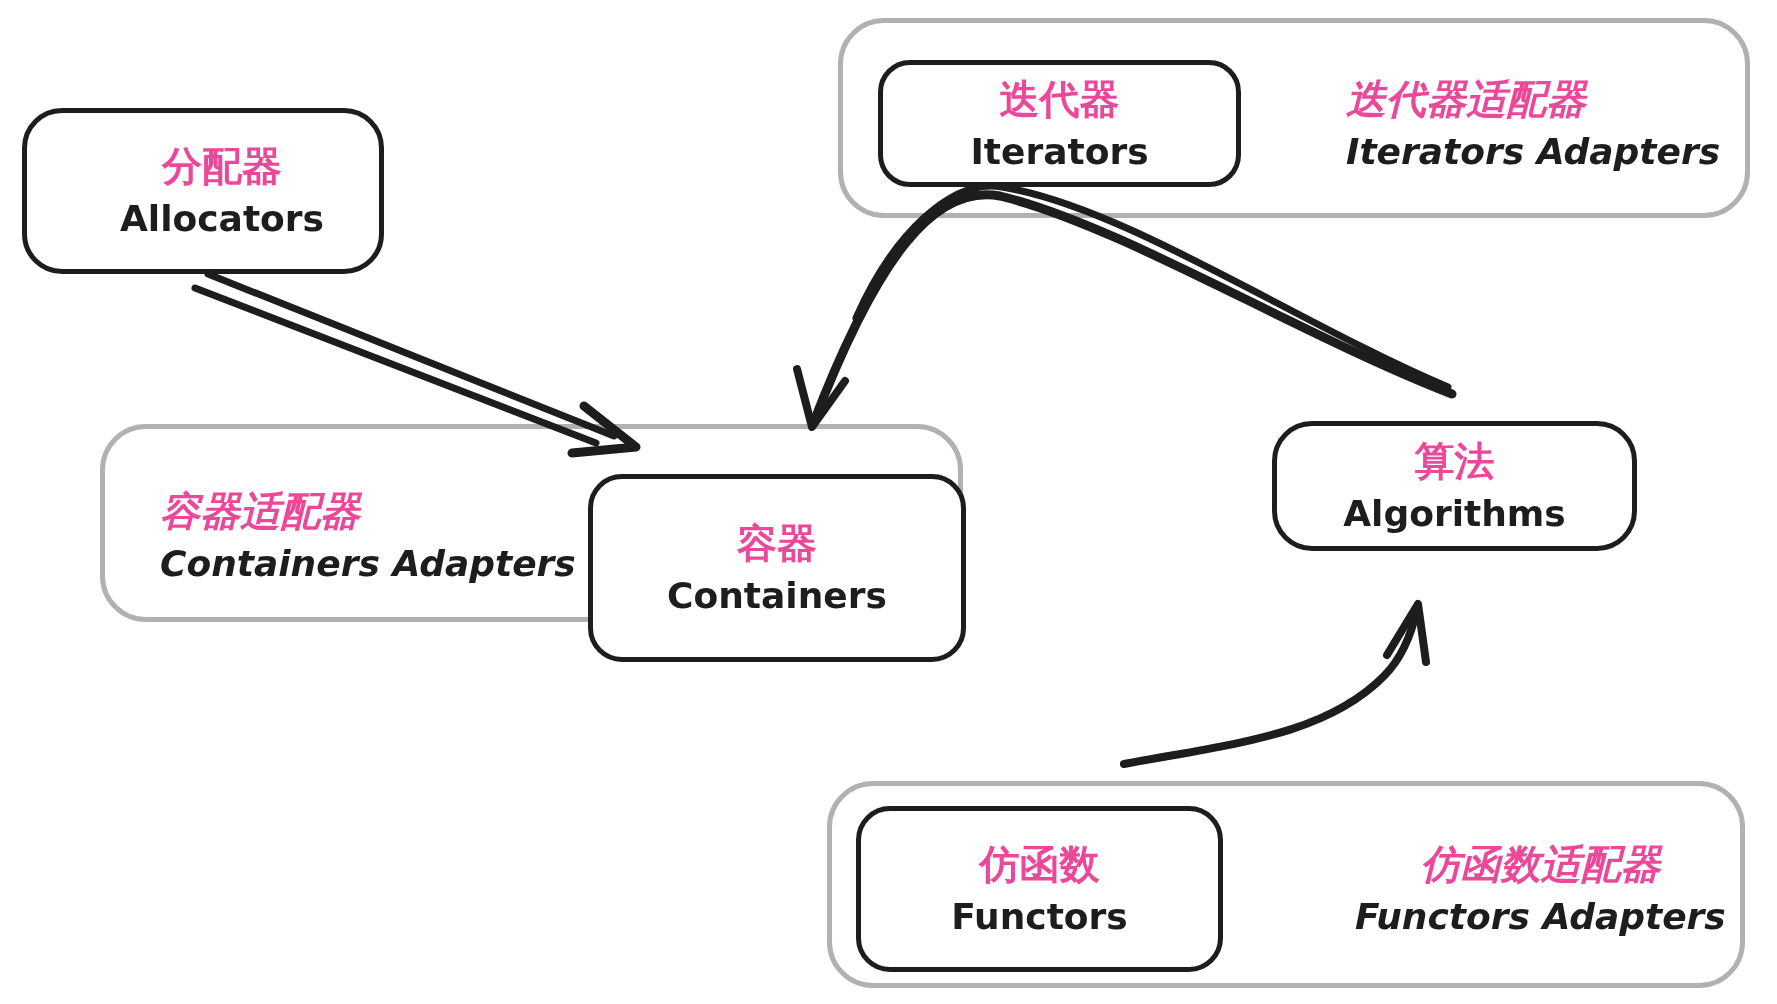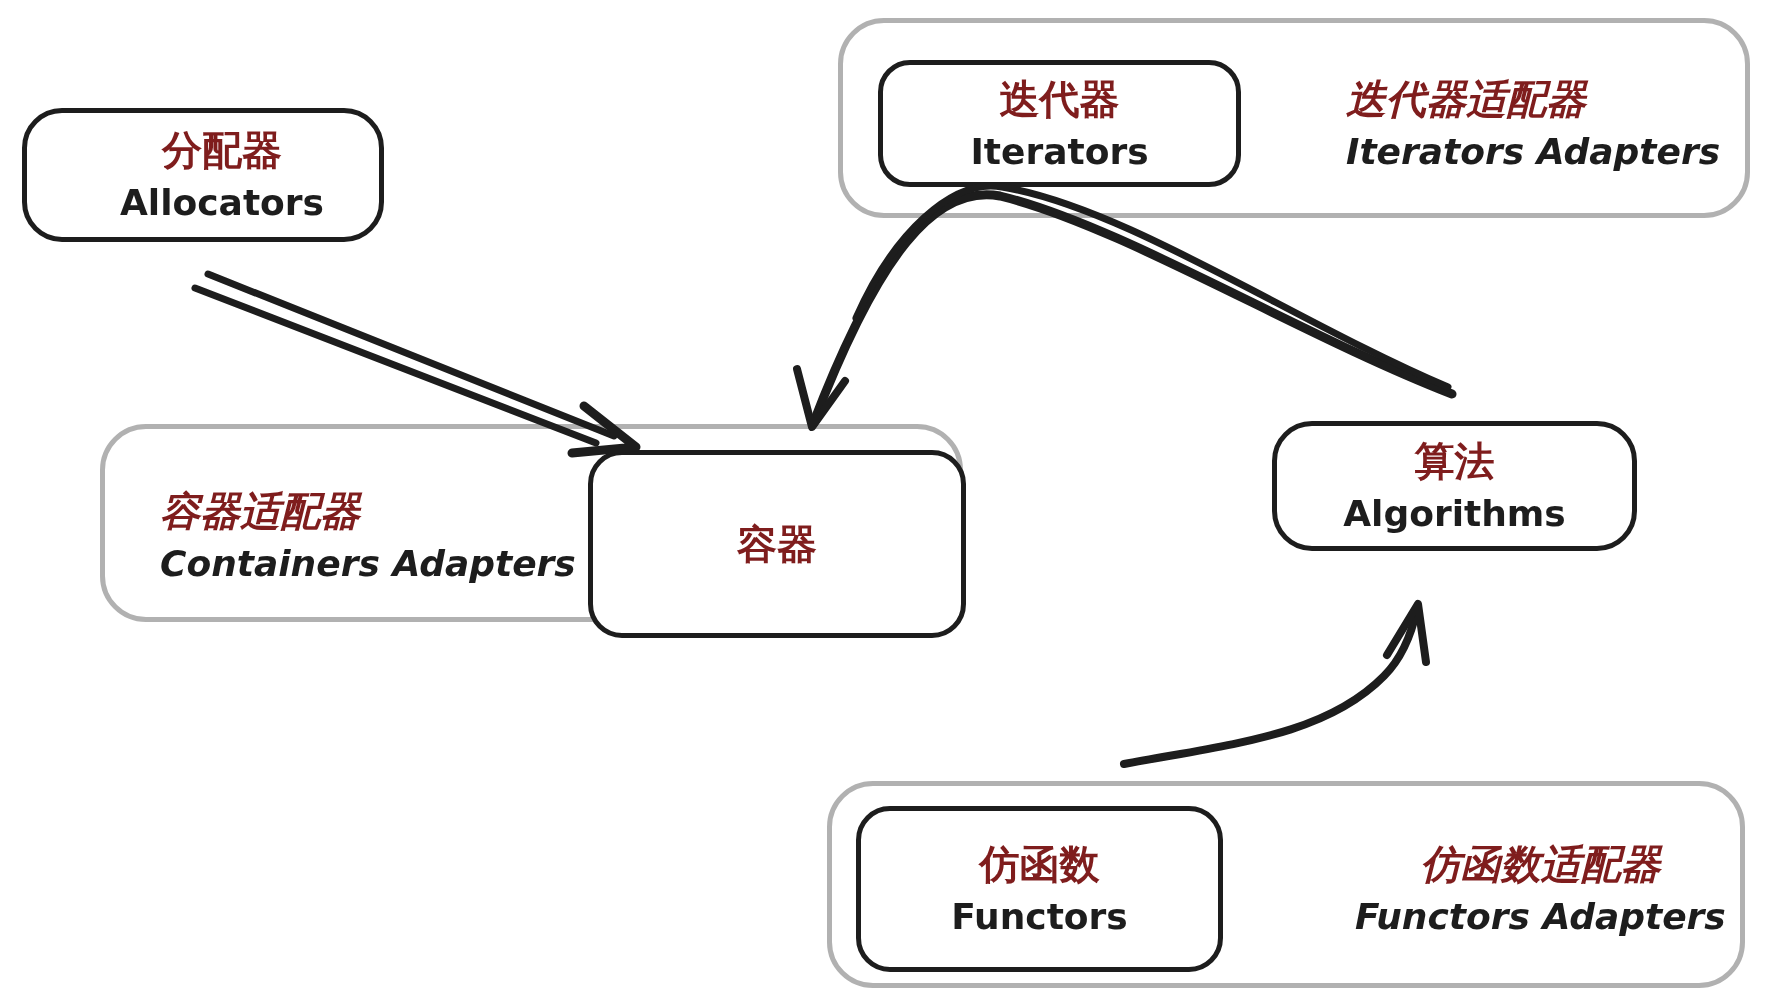--- a/index.html
+++ b/index.html
@@ -47,21 +47,21 @@
     justify-content: center;
     gap: 6px;
     text-align: left;
     z-index: 2;
     font-style: italic;
   }
   .zh {
     font-size: 40px;
     font-weight: 600;
     line-height: 1.25;
-    color: #7f1d1d;
+    color: #ec4899;
     white-space: nowrap;
   }
   .en {
     font-size: 36px;
     font-weight: 600;
     line-height: 1.2;
     color: #1d1d1d;
     white-space: nowrap;
   }
   .arrows {
@@ -70,38 +70,39 @@
     top: 0;
     z-index: 4;
     pointer-events: none;
   }
 </style>
 </head>
 <body>
 
 <div class="canvas">
 
-  <div class="node" style="left:22px; top:108px; width:362px; height:134px; border-radius:40px;padding-left:38px;">
+  <div class="node" style="left:22px; top:108px; width:362px; height:166px; border-radius:40px;padding-left:38px;">
     <div class="zh">分配器</div>
     <div class="en">Allocators</div>
   </div>
 
   <div class="group" style="left:838px; top:18px; width:912px; height:200px;"></div>
   <div class="node" style="left:878px; top:60px; width:363px; height:127px; border-radius:32px;">
     <div class="zh">迭代器</div>
     <div class="en">Iterators</div>
   </div>
   <div class="group-label" style="left:1346px; top:60px; height:127px;">
     <div class="zh">迭代器适配器</div>
     <div class="en">Iterators Adapters</div>
   </div>
 
   <div class="group" style="left:100px; top:424px; width:863px; height:198px;"></div>
-  <div class="node" style="left:588px; top:450px; width:378px; height:188px; border-radius:34px;">
+  <div class="node" style="left:588px; top:474px; width:378px; height:188px; border-radius:34px;">
     <div class="zh">容器</div>
+    <div class="en">Containers</div>
   </div>
   <div class="group-label" style="left:160px; top:450px; height:172px;">
     <div class="zh">容器适配器</div>
     <div class="en">Containers Adapters</div>
   </div>
 
   <div class="node" style="left:1272px; top:421px; width:365px; height:130px; border-radius:40px;">
     <div class="zh">算法</div>
     <div class="en">Algorithms</div>
   </div>

